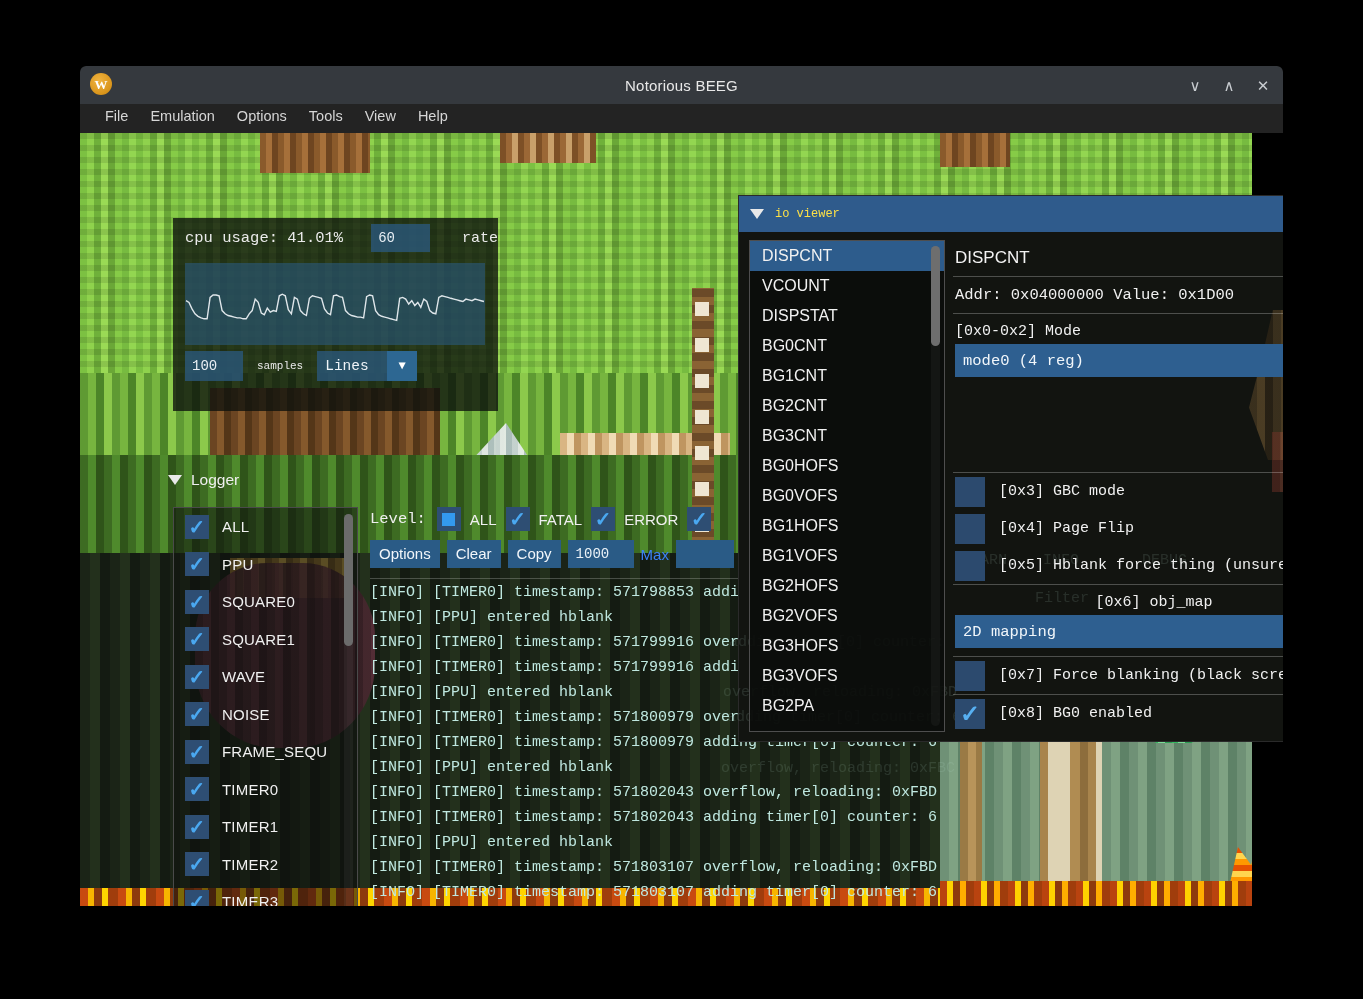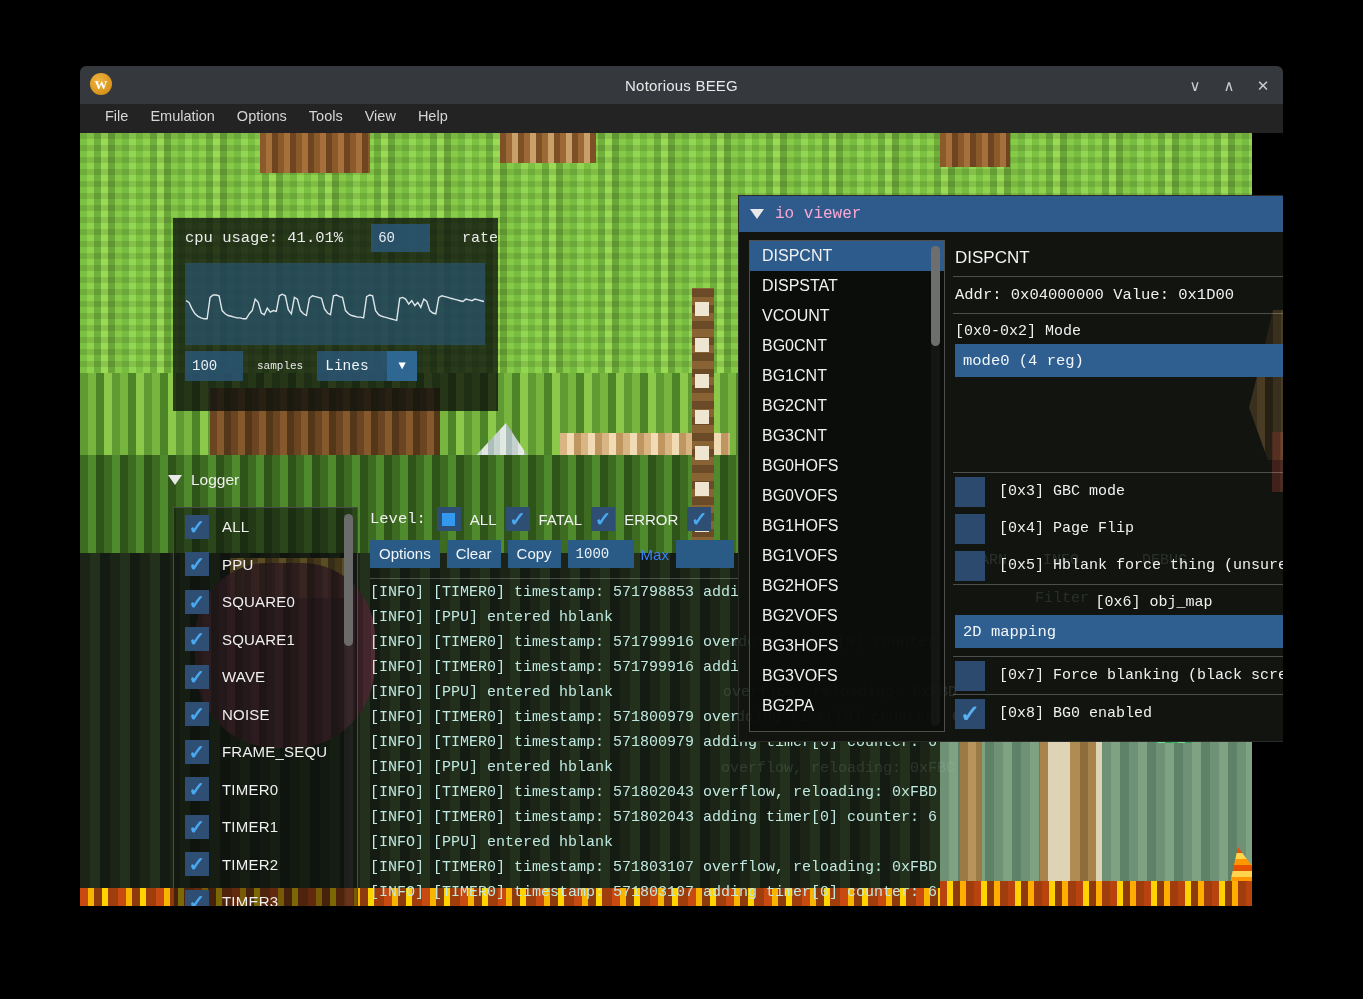--- a/index.html
+++ b/index.html
@@ -274,21 +274,21 @@
   
   #io-viewer {
     position:absolute; left:659px; top:130px; width:623px; height:545px;
     background:#141414;
     box-shadow: 0 0 0 1px #2a2a2a;
   }
   #io-titlebar {
     height:36px; background:#2f5b8c; display:flex; align-items:center; padding-left:11px; gap:11px;
     position:relative;
   }
-  #io-title { color:#f9a8d4; font-size:16px; font-family:"Liberation Mono", monospace; }
+  #io-title { color:#fde047; font-size:12px; font-family:"Liberation Mono", monospace; }
   #io-content { position:relative; width:623px; height:509px; background: rgba(18,20,16,.93); }
 
   #reg-list {
     position:absolute; left:10px; top:8px; width:196px; height:492px;
     background: rgba(10,12,10,.88);
     border:1px solid #4e4e4e;
     overflow:hidden;
   }
   .reg-item {
     height:30px; display:flex; align-items:center; padding-left:12px;
@@ -573,22 +573,22 @@
         <div id="io-sprite2"></div>
         <div class="ghost" style="left:232px; top:320px;">WARN    INFO       DEBUG</div>
         <div class="ghost" style="left:296px; top:358px;">Filter</div>
         <div class="ghost" style="left:-10px; top:402px;">adding timer[0] counter: 6</div>
         <div class="ghost" style="left:-16px; top:452px;">overflow, reloading: 0xFBD</div>
         <div class="ghost" style="left:-12px; top:477px;">adding timer[0] counter: 6</div>
         <div class="ghost" style="left:-18px; top:528px;">overflow, reloading: 0xFBC</div>
 
         <div id="reg-list">
           <div class="reg-item selected">DISPCNT</div>
+          <div class="reg-item">VCOUNT</div>
           <div class="reg-item">DISPSTAT</div>
-          <div class="reg-item">VCOUNT</div>
           <div class="reg-item">BG0CNT</div>
           <div class="reg-item">BG1CNT</div>
           <div class="reg-item">BG2CNT</div>
           <div class="reg-item">BG3CNT</div>
           <div class="reg-item">BG0HOFS</div>
           <div class="reg-item">BG0VOFS</div>
           <div class="reg-item">BG1HOFS</div>
           <div class="reg-item">BG1VOFS</div>
           <div class="reg-item">BG2HOFS</div>
           <div class="reg-item">BG2VOFS</div>

